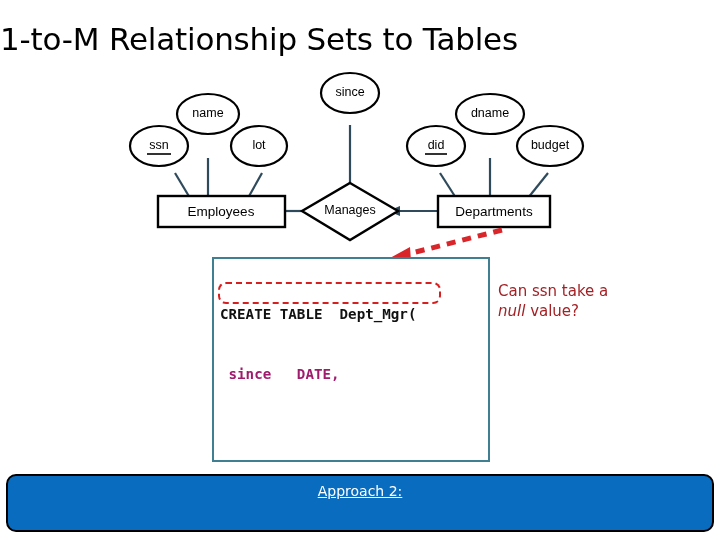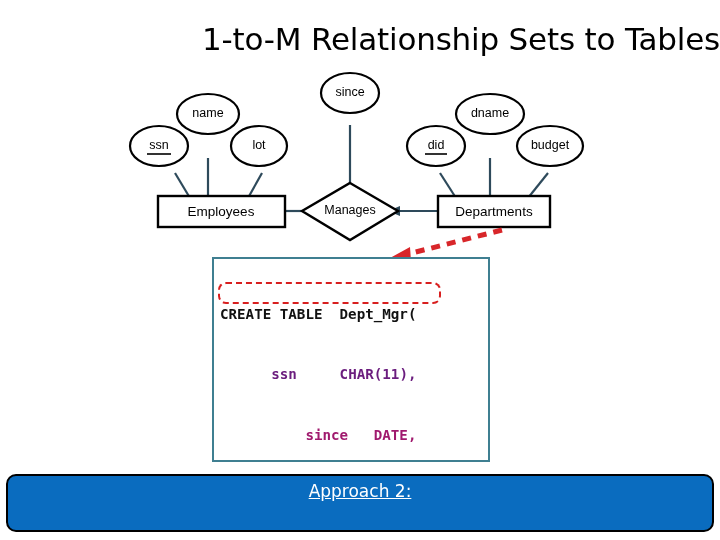--- a/index.html
+++ b/index.html
@@ -22,21 +22,21 @@
     height: 540px;
     background: #ffffff;
   }
 
   
   #slide-title {
     position: absolute;
     left: 0;
     top: 20px;
     width: 720px;
-    text-align: right;
+    text-align: left;
     font-family: "DejaVu Sans", sans-serif;
     font-size: 31px;
     font-weight: normal;
     color: #000000;
     letter-spacing: -0.2px;
     line-height: 38px;
     white-space: nowrap;
   }
 
   
@@ -95,21 +95,21 @@
   #sql-code {
     position: absolute;
     left: 6px;
     top: 4px;
     font-family: "DejaVu Sans Mono", monospace;
     font-size: 14.2px;
     line-height: 20.3px;
     white-space: pre;
     font-weight: bold;
   }
-  .sql-line { display: block; height: 20.3px; text-align: right; }
+  .sql-line { display: block; height: 20.3px; }
 
   #ssn-highlight {
     position: absolute;
     left: 4px;
     top: 23px;
     width: 223px;
     height: 22px;
     border: 2.5px dashed #d81f1f;
     border-radius: 8px;
     box-sizing: border-box;
@@ -148,21 +148,21 @@
     background: #0a6cbf;
     border: 2.5px solid #000000;
     border-radius: 10px;
     box-sizing: border-box;
     color: #ffffff;
     text-align: center;
     font-family: "DejaVu Sans", sans-serif;
   }
   #approach-title {
     margin-top: 5px;
-    font-size: 17px;
+    font-size: 14px;
     text-decoration: underline;
     line-height: 20px;
   }
   #approach-body {
     margin-top: 2px;
     font-size: 14.8px;
     line-height: 20px;
     white-space: nowrap;
   }
 </style>
@@ -221,29 +221,32 @@
   </svg>
 
   <svg id="red-arrow" viewBox="0 0 130 50">
     <line x1="122" y1="8" x2="28" y2="32" stroke="#d8262a" stroke-width="5" stroke-dasharray="9 7" stroke-linecap="butt"></line>
     <polygon points="10,36 30,25 31,39" fill="#d8262a"></polygon>
   </svg>
 
   <div id="sql-panel">
     <div id="sql-code">
       <span class="sql-line" style="color: rgb(17, 17, 17);">CREATE TABLE  Dept_Mgr(</span>
-      <span class="sql-line" style="color: rgb(107, 29, 126);"> ssn     CHAR(11),</span>
       <span class="sql-line" style="color: rgb(160, 26, 110);"> since   DATE,</span>
       
       
       
       
       
     </div>
     <div id="ssn-highlight"></div>
   </div>
 
+  <div id="side-question">
+    <span>Can ssn take a</span><br>
+    <span class="italic">null</span><span> value?</span>
+  </div>
 
   <div id="approach-banner">
     <div id="approach-title">Approach 2:</div>
   </div>
 
 </div>
 
 </body></html>

